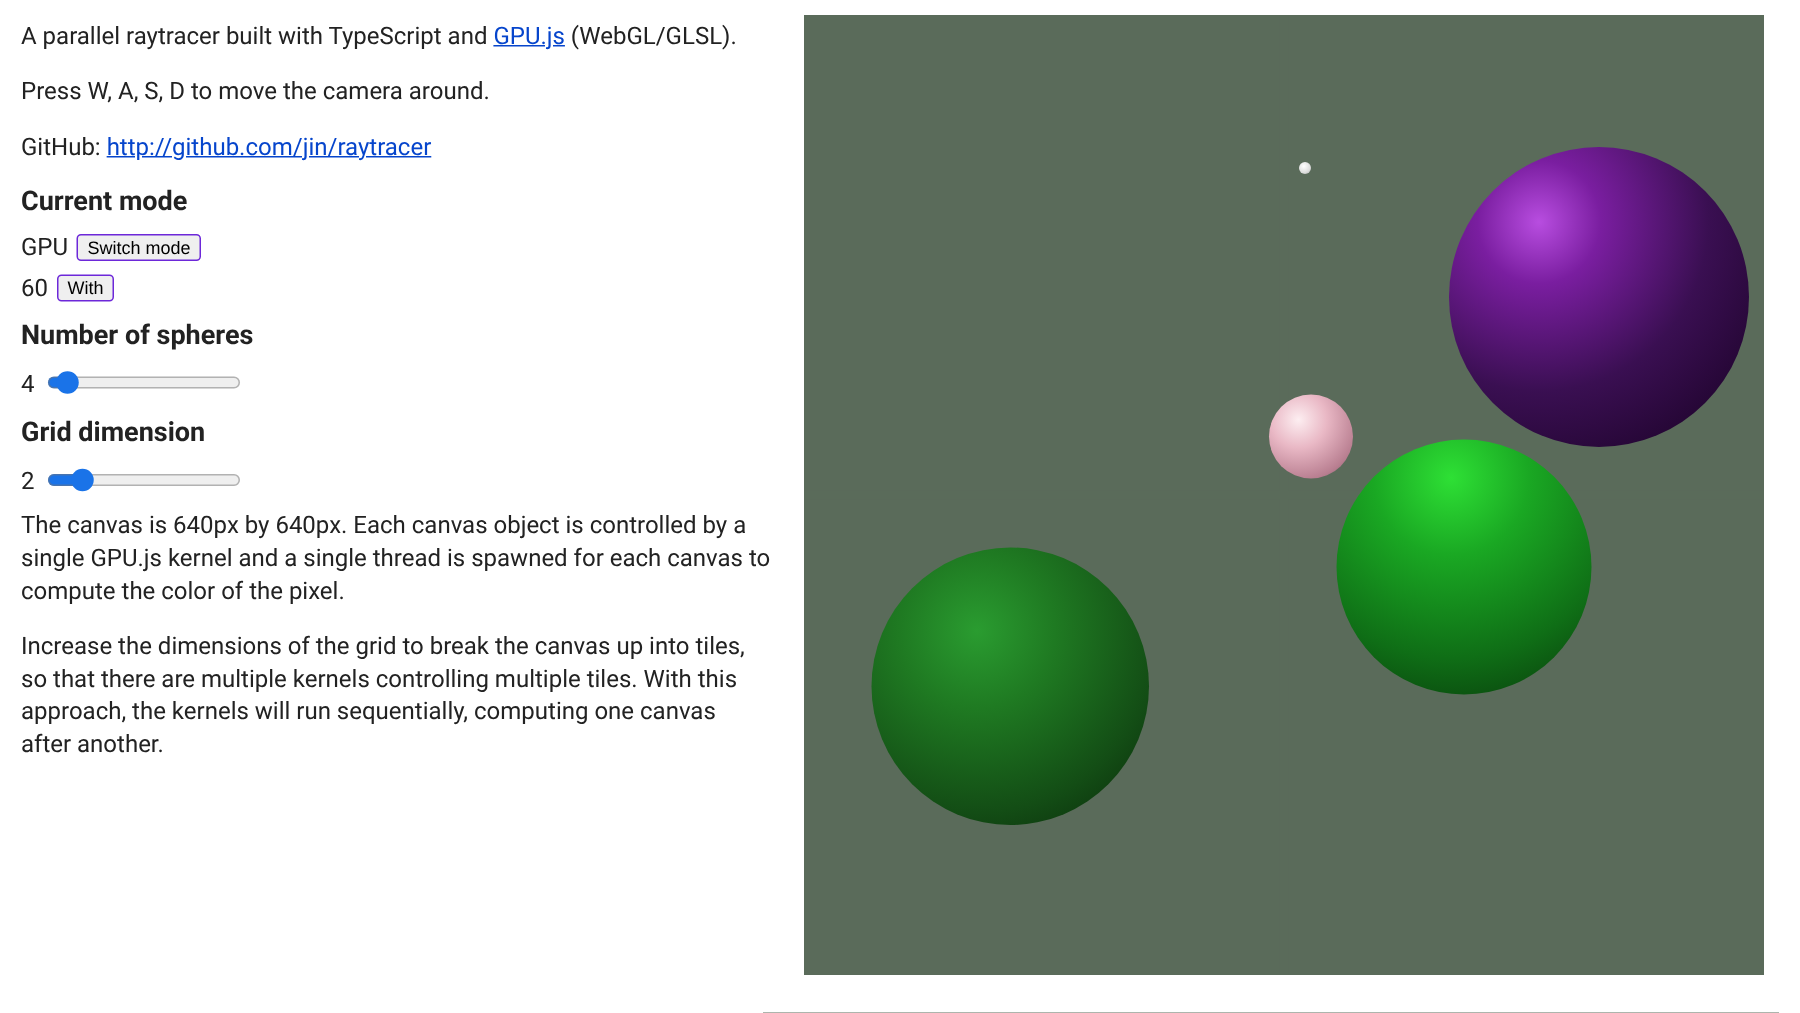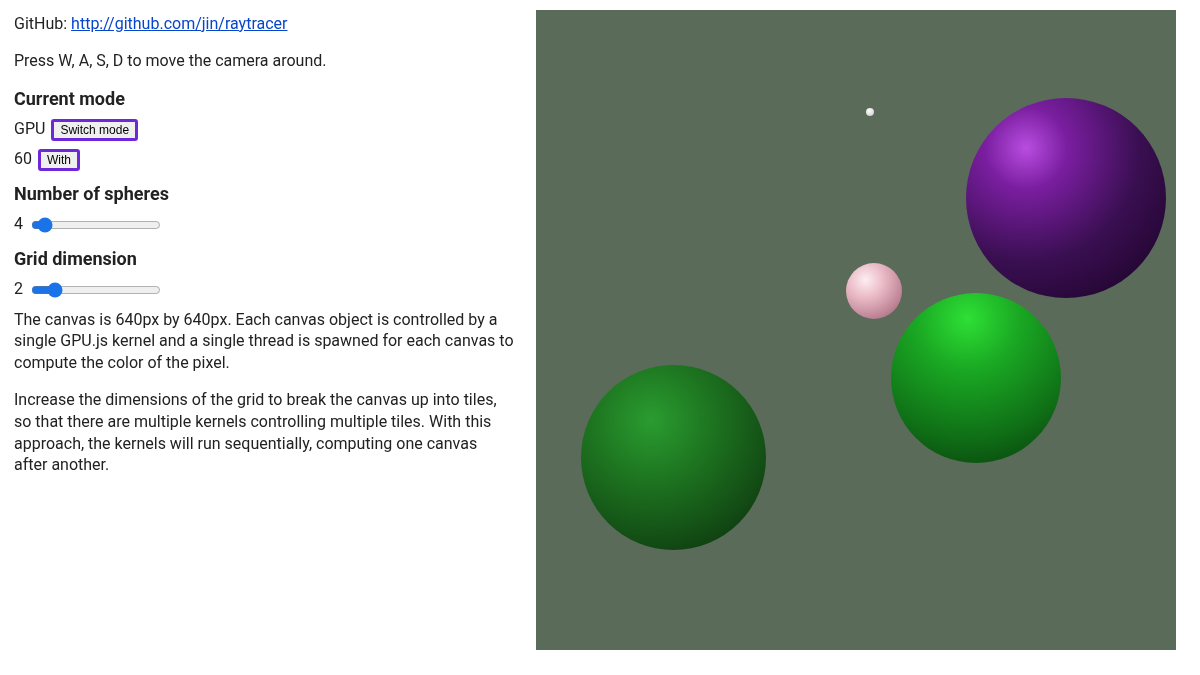--- a/index.html
+++ b/index.html
@@ -28,30 +28,30 @@
   }
   p { margin: 0 0 16px 0; line-height: 1.3; }
   h2 {
     font-size: 18px;
     font-weight: 700;
     margin: 12px 0 10px 0;
   }
   a { color: #0645cc; text-decoration: underline; }
   .row {
     display: flex;
-    align-items: flex-start;
+    align-items: center;
     gap: 6px;
     margin-bottom: 8px;
   }
   button {
     font-family: Arial, sans-serif;
     font-size: 12px;
     padding: 1px 6px;
     background: #efefef;
-    border: 3px solid #6d28d9;
+    border: 1px solid #6d28d9;
     border-radius: 3px;
     cursor: pointer;
   }
   input[type=range] {
     width: 130px;
     height: 18px;
     accent-color: #1a73e8;
     vertical-align: middle;
   }
   .desc { max-width: 500px; line-height: 1.35; }
@@ -107,26 +107,29 @@
     border-radius: 50%;
     left: 330px; top: 98px;
     background: radial-gradient(circle at 40% 35%, #fff 0%, #ddd 60%, #aaa 100%);
   }
 </style>
 </head>
 <body>
 
 <div class="left">
 
+  <p>
+    <span>A parallel raytracer built with TypeScript and </span><a href="#">GPU.js</a><span> (WebGL/GLSL).</span>
+  </p>
+
+  <p>Press W, A, S, D to move the camera around.</p>
 
   <p>
     <span>GitHub: </span><a href="#">http://github.com/jin/raytracer</a>
   </p>
-
-  <p>Press W, A, S, D to move the camera around.</p>
 
   <h2>Current mode</h2>
   <div class="row">
     <span>GPU</span>
     <button>Switch mode</button>
   </div>
 
   <div class="row">
     <span>60</span>
     <button>With</button>

